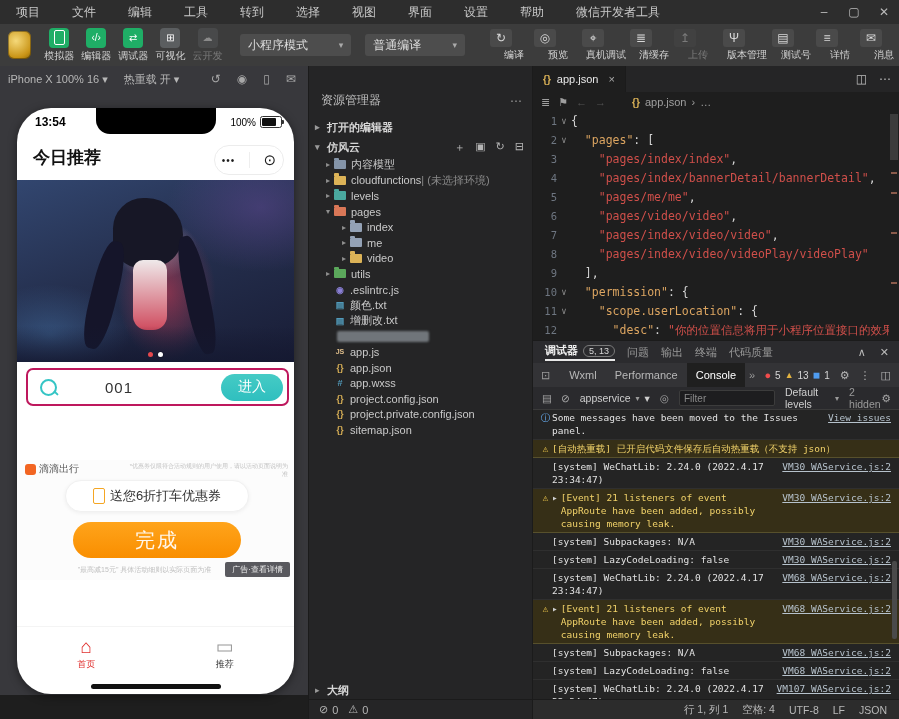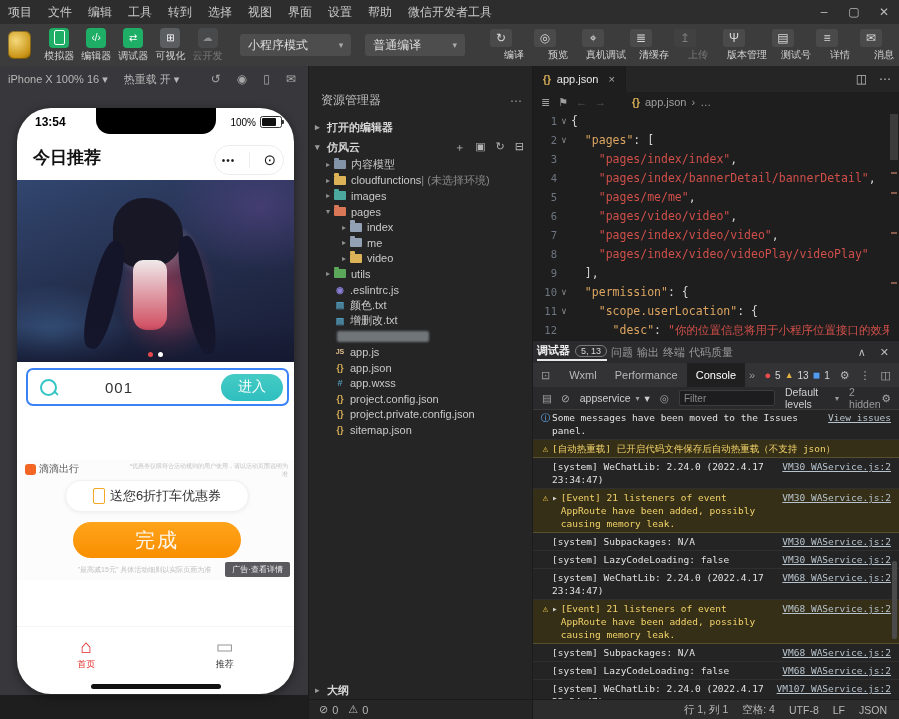--- a/index.html
+++ b/index.html
@@ -1,21 +1,21 @@
 <!DOCTYPE html>
 <html><head>
 <meta charset="utf-8">
 <style>
   html,body{margin:0;padding:0;}
   body{width:899px;height:719px;position:relative;overflow:hidden;background:#1e1e1e;
        font-family:"Liberation Sans",sans-serif;-webkit-font-smoothing:antialiased;color:#ccc;}
   .abs{position:absolute;}
   
   #titlebar{left:0;top:0;width:899px;height:24px;background:#2d2d2d;display:flex;align-items:center;font-size:12px;color:#c9c9c9;}
-  #titlebar .menu{padding:0 8px;cursor:default;}
+  #titlebar .menu{padding:0 16px;cursor:default;}
   #titlebar .title{color:#8f9294;margin-left:18px;font-size:11px;}
   #titlebar .winbtns{margin-left:auto;display:flex;}
   #titlebar .winbtn{width:30px;text-align:center;color:#bbb;font-size:12px;}
   
   #toolbar{left:0;top:24px;width:899px;height:42px;background:#3c3c3c;border-bottom:1px solid #2a2a2a;display:flex;align-items:center;}
   .avatar{width:28px;height:28px;border-radius:6px;margin:0 10px 0 8px;
           background:radial-gradient(circle at 35% 35%,#f5d97a,#c99416 70%,#8a6406);box-shadow:inset 0 0 0 1px #00000055;}
   .tbtn{width:46px;display:flex;flex-direction:column;align-items:center;gap:1px;}
   .tbtn .ic{width:20px;height:20px;border-radius:4px;display:flex;align-items:center;justify-content:center;
             font-size:10px;color:#fff;background:#1fae66;}
@@ -58,21 +58,21 @@
       linear-gradient(160deg,#32466f 0%,#25304f 45%,#191d36 100%);}
   .hero .hair1{position:absolute;left:96px;top:18px;width:70px;height:70px;background:#171726;border-radius:50% 60% 55% 45%;}
   .hero .hair2{position:absolute;left:74px;top:60px;width:26px;height:110px;background:#15152a;border-radius:40%;transform:rotate(14deg);}
   .hero .hair3{position:absolute;left:168px;top:55px;width:24px;height:120px;background:#15152a;border-radius:40%;transform:rotate(-12deg);}
   .hero .dress{position:absolute;left:116px;top:80px;width:34px;height:70px;background:linear-gradient(#efe9ea,#cf4b5e);border-radius:10px 10px 14px 14px;}
   .hero .glow{position:absolute;left:0;bottom:0;width:277px;height:36px;background:linear-gradient(transparent,rgba(20,24,48,.8));}
   .heroDots{position:absolute;left:0;top:244px;width:277px;display:flex;justify-content:center;gap:5px;}
   .heroDots .d{width:5px;height:5px;border-radius:50%;}
   .heroDots .d.red{background:#e5484d;}
   .heroDots .d.white{background:#fff;box-shadow:0 0 0 1px rgba(0,0,0,.15);}
-  .searchbox{position:absolute;left:9px;top:260px;width:259px;height:34px;border:2px solid #3b82f6;border-radius:7px;background:#fff;
+  .searchbox{position:absolute;left:9px;top:260px;width:259px;height:34px;border:2px solid #be185d;border-radius:7px;background:#fff;
              display:flex;align-items:center;}
   .mag{width:13px;height:13px;border:2px solid #35c5c5;border-radius:50%;position:relative;margin-left:12px;}
   .mag:after{content:"";position:absolute;left:11px;top:11px;width:6px;height:2px;background:#35c5c5;transform:rotate(45deg);border-radius:1px;}
   .searchbox .val{margin-left:48px;font-size:15px;color:#333;letter-spacing:1px;}
   .enterbtn{margin-left:auto;margin-right:4px;width:62px;height:27px;border-radius:14px;background:linear-gradient(#45cbc5,#2fbfbf);
             color:#fff;font-size:14px;display:flex;align-items:center;justify-content:center;}
   .tiptext{position:absolute;left:10px;top:304px;width:257px;font-size:15px;line-height:1.55;color:#3d3d3d;text-align:center;}
   .adblock{position:absolute;left:0;top:352px;width:277px;height:120px;background:#fcfcfc;}
   .adhead{position:absolute;left:8px;top:2px;right:6px;display:flex;align-items:flex-start;}
   .adlogo{display:flex;align-items:center;gap:3px;font-size:10px;color:#555;}
@@ -129,21 +129,21 @@
   .cline .fold{width:14px;text-align:center;color:#8a8a8a;font-size:9px;flex:none;}
   .tok-p{color:#d4d4d4;}
   .tok-k{color:#dca561;}
   .tok-s{color:#cf4f4a;}
   #minimap{position:absolute;left:356px;top:46px;width:10px;height:228px;background:#1e1e1e;}
   #minimap .thumb{position:absolute;left:1px;top:2px;width:8px;height:46px;background:#3c3c3c;}
   #minimap .mk{position:absolute;left:2px;width:6px;height:2px;background:#8a5a4a;}
   
   #debugger{left:533px;top:340px;width:366px;height:359px;background:#242424;border-top:1px solid #1b1b1b;}
   #dtabs{position:absolute;left:0;top:0;width:366px;height:22px;background:#2b2b2e;display:flex;align-items:center;font-size:11px;color:#9a9a9a;}
-  #dtabs .dtab{margin-left:4px;white-space:nowrap;}
+  #dtabs .dtab{margin-left:12px;white-space:nowrap;}
   #dtabs .dtab.active{color:#f0f0f0;font-weight:bold;border-bottom:2px solid #e8e8e8;padding-bottom:1px;}
   #dtabs .badge{margin-left:5px;border:1px solid #7a7a7a;border-radius:8px;padding:0 5px;font-size:9px;color:#d8d8d8;font-weight:normal;}
   #dtabs .rc{margin-left:auto;margin-right:10px;display:flex;gap:14px;color:#bbb;font-size:11px;}
   #ctabs{position:absolute;left:0;top:22px;width:366px;height:24px;background:#333336;border-bottom:1px solid #1f1f1f;display:flex;align-items:center;font-size:11px;color:#b8b8b8;}
   #ctabs .insp{margin:0 10px 0 8px;color:#9a9a9a;}
   #ctabs .ct{padding:0 9px;height:24px;display:flex;align-items:center;white-space:nowrap;}
   #ctabs .ct.active{background:#1f1f1f;color:#fff;}
   #ctabs .chev{color:#9a9a9a;padding:0 4px;}
   #ctabs .cnt{margin-left:auto;display:flex;align-items:center;gap:4px;font-size:10px;color:#d7d7d7;}
   #ctabs .dotE{color:#f14c4c;font-size:11px;}
@@ -373,21 +373,21 @@
       </div>
       <div class="trow" style="padding-left: 14px;">
         <span class="arr">▸</span>
         <span class="folder" style="background: rgb(220, 179, 87);"></span>
         <span>cloudfunctions</span>
         <span class="suffix"> | (未选择环境)</span>
       </div>
       <div class="trow" style="padding-left: 14px;">
         <span class="arr">▸</span>
         <span class="folder" style="background: rgb(74, 168, 158);"></span>
-        <span>images</span>
+        <span>levels</span>
       </div>
       <div class="trow" style="padding-left: 14px;">
         <span class="arr">▾</span>
         <span class="folder" style="background: rgb(217, 119, 87);"></span>
         <span>pages</span>
       </div>
       <div class="trow" style="padding-left: 30px;">
         <span class="arr">▸</span>
         <span class="folder" style="background: rgb(147, 161, 181);"></span>
         <span>index</span>

